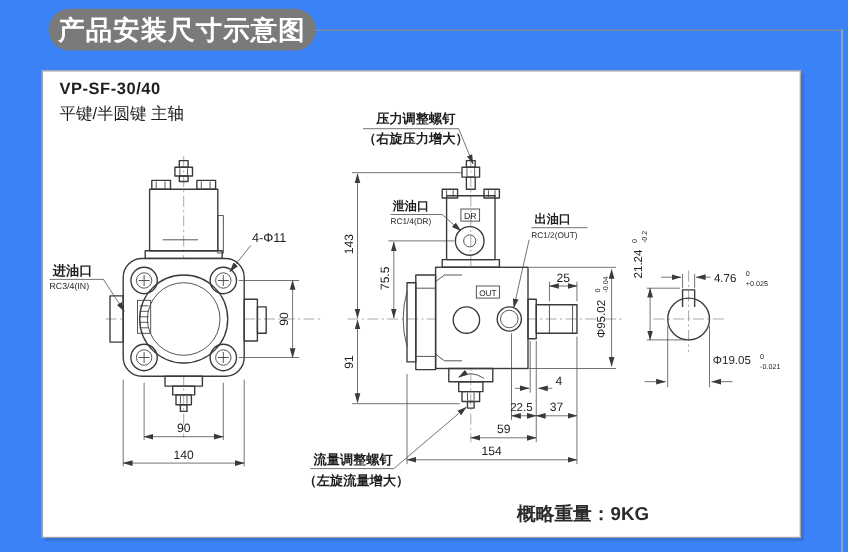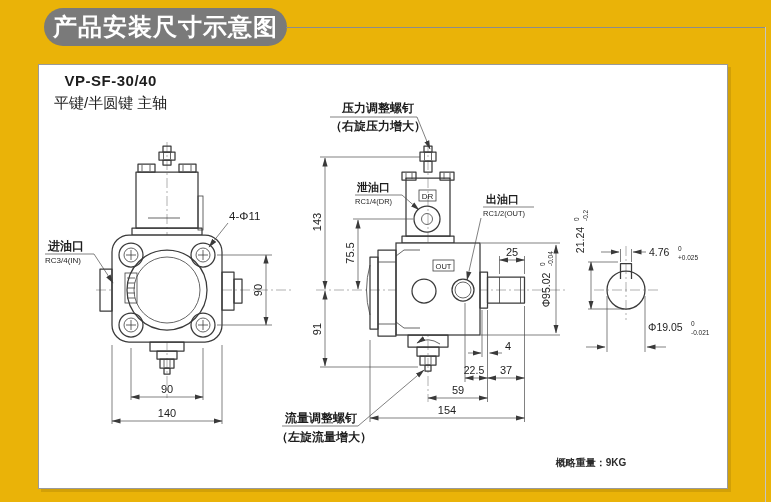--- a/index.html
+++ b/index.html
@@ -1,29 +1,29 @@
 <!DOCTYPE html>
 <html><head>
 <meta charset="utf-8">
 <style>
   html,body{margin:0;padding:0;background:#fbfbfb;}
-  #stage{position:relative;width:771px;height:502px;background:#eab308;overflow:hidden;
+  #stage{position:relative;width:771px;height:502px;background:#3b82f6;overflow:hidden;
          font-family:"Liberation Sans","DejaVu Sans",sans-serif;}
   .pill{position:absolute;left:44px;top:8px;width:243px;height:38px;border-radius:19px;
         background:#7a7a7a;color:#fff;font-size:24px;font-weight:bold;letter-spacing:1px;
         display:flex;align-items:center;justify-content:center;}
   .hline{position:absolute;left:286px;top:27px;width:480px;height:0;border-top:1.5px solid #8c8c8c;}
   .vline{position:absolute;left:765px;top:27px;width:0;height:475px;border-left:1px solid #c4c4c4;}
   .box{position:absolute;left:38px;top:64px;width:688px;height:423px;background:#fff;
        border:1px solid #9a9a9a;box-shadow:3px 3px 0 rgba(0,0,0,0.10);}
-  .model{position:absolute;left:54px;top:72px;color:#1d1d1d;text-align:center;}
+  .model{position:absolute;left:54px;top:72px;color:#1d1d1d;}
   .model .m1{font-size:15px;font-weight:bold;letter-spacing:.5px;}
   .model .m2{font-size:15px;margin-top:5px;}
-  .weight{position:absolute;left:470px;top:456px;width:242px;text-align:center;
-          font-size:10px;font-weight:600;color:#2a2a2a;}
+  .weight{position:absolute;left:470px;top:456px;width:242px;text-align:left;
+          font-size:17px;font-weight:600;color:#2a2a2a;}
   svg{position:absolute;left:0;top:0;}
   .ol{fill:none;stroke:#3a3a3a;stroke-width:1.25;stroke-linejoin:round;}
   .olf{fill:#fff;stroke:#3a3a3a;stroke-width:1.25;}
   .o2{fill:none;stroke:#3f3f3f;stroke-width:.8;}
   .dim{fill:none;stroke:#4a4a4a;stroke-width:.7;}
   .cl{fill:none;stroke:#8f8f8f;stroke-width:.7;stroke-dasharray:10 3 2 3;}
   .t{font-family:"Liberation Sans","DejaVu Sans",sans-serif;fill:#1d1d1d;}
   .tb{font-weight:600;}
 </style>
 </head>

